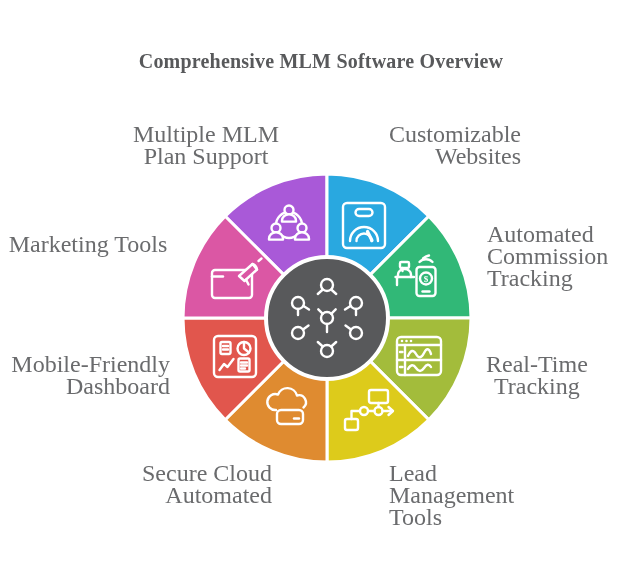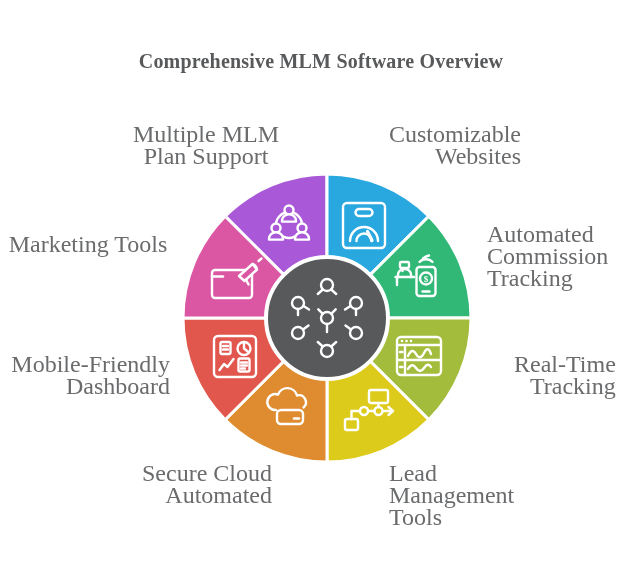--- a/index.html
+++ b/index.html
@@ -5,21 +5,21 @@
   html,body{margin:0;padding:0;background:#ffffff;}
   #page{position:relative;width:628px;height:544px;background:#ffffff;overflow:hidden;
         font-family:Liberation Serif, serif;}
   #title{position:absolute;left:14px;right:0;top:50px;text-align:center;
          font-size:20px;font-weight:bold;color:#58595b;letter-spacing:.2px;}
   .label{position:absolute;font-size:24px;line-height:22px;font-weight:500;color:#6a6b6d;}
   .ln{white-space:nowrap;}
   #lbl-multiple{left:120px;top:123px;width:172px;text-align:center;}
   #lbl-custom{left:389px;top:123px;text-align:right;}
   #lbl-automated{left:487px;top:223px;text-align:left;}
-  #lbl-realtime{left:486px;top:353px;text-align:right;margin-left:28px;}
+  #lbl-realtime{left:486px;top:353px;text-align:center;}
   #lbl-lead{left:389px;top:462px;text-align:left;}
   #lbl-secure{right:356px;top:462px;width:170px;text-align:right;}
   #lbl-mobile{right:458px;top:353px;width:160px;text-align:right;}
   #lbl-marketing{right:460px;top:233px;width:160px;text-align:center;}
   #wheel{position:absolute;left:0;top:0;}
   .ic{stroke:#fff;stroke-width:2.4;fill:none;stroke-linecap:round;stroke-linejoin:round;}
   .wedge{stroke:#fff;stroke-width:3;stroke-linejoin:round;}
   #watermark-cover{position:absolute;left:2px;top:539px;width:164px;height:40px;background:#ffffff;}
 </style>
 </head>

